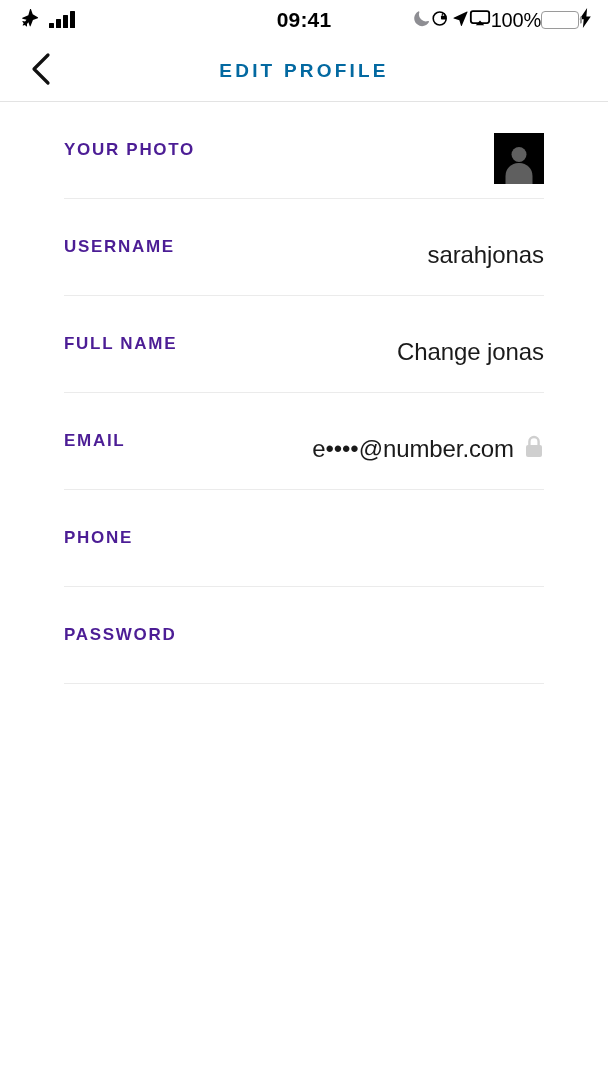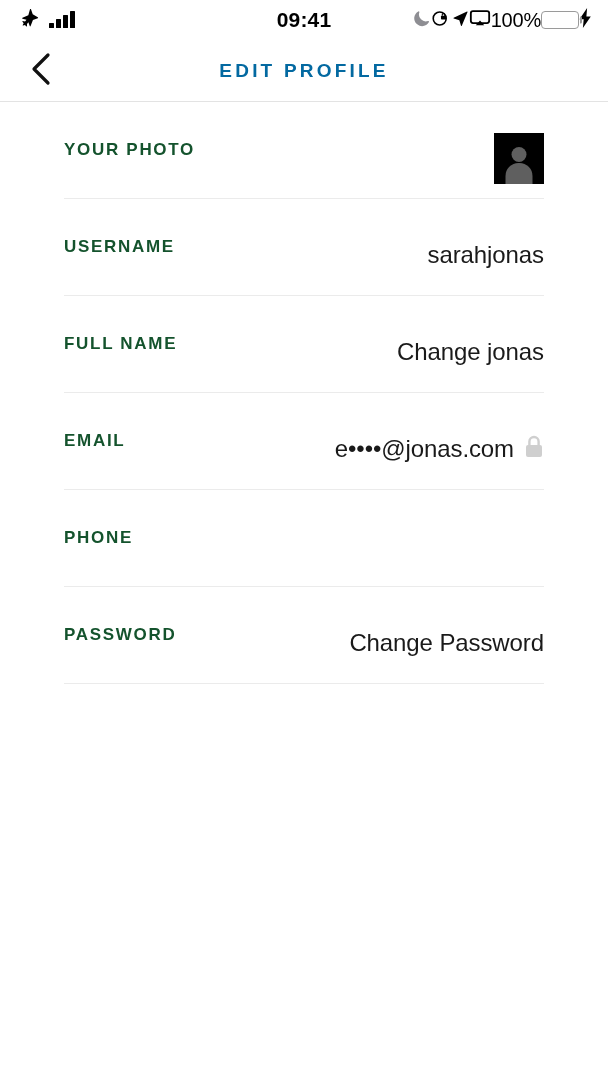--- a/index.html
+++ b/index.html
@@ -149,21 +149,21 @@
     display: flex;
     align-items: center;
     justify-content: space-between;
     border-bottom: 1.5px solid #ebebeb;
     cursor: pointer;
   }
   .row-label {
     font-size: 17px;
     font-weight: bold;
     letter-spacing: 1.7px;
-    color: #14532d;
+    color: #4c1d95;
     text-transform: uppercase;
     white-space: nowrap;
   }
   .row-value-wrap {
     display: flex;
     align-items: center;
     gap: 10px;
     margin-left: auto;
     margin-top: 16px;
   }
@@ -313,35 +313,32 @@
     <div class="form-row">
       <span class="row-label">FULL NAME</span>
       <div class="row-value-wrap">
         <span class="row-value">Change jonas</span>
       </div>
     </div>
 
     <div class="form-row">
       <span class="row-label">EMAIL</span>
       <div class="row-value-wrap">
-        <span class="row-value">e••••@jonas.com</span>
+        <span class="row-value">e••••@number.com</span>
         <span class="lock-icon">
           <svg width="20" height="24" viewBox="0 0 20 24">
             <rect x="2" y="10" width="16" height="12" rx="2" fill="#cfcfcf"></rect>
             <path d="M5.4 10V6.6a4.6 4.6 0 0 1 9.2 0V10" fill="none" stroke="#cfcfcf" stroke-width="2.4"></path>
           </svg>
         </span>
       </div>
     </div>
 
     <div class="form-row">
       <span class="row-label">PHONE</span>
     </div>
 
     <div class="form-row">
       <span class="row-label">PASSWORD</span>
-      <div class="row-value-wrap">
-        <span class="row-value">Change Password</span>
-      </div>
     </div>
 
   </div>
 </div>
 
 </body></html>

